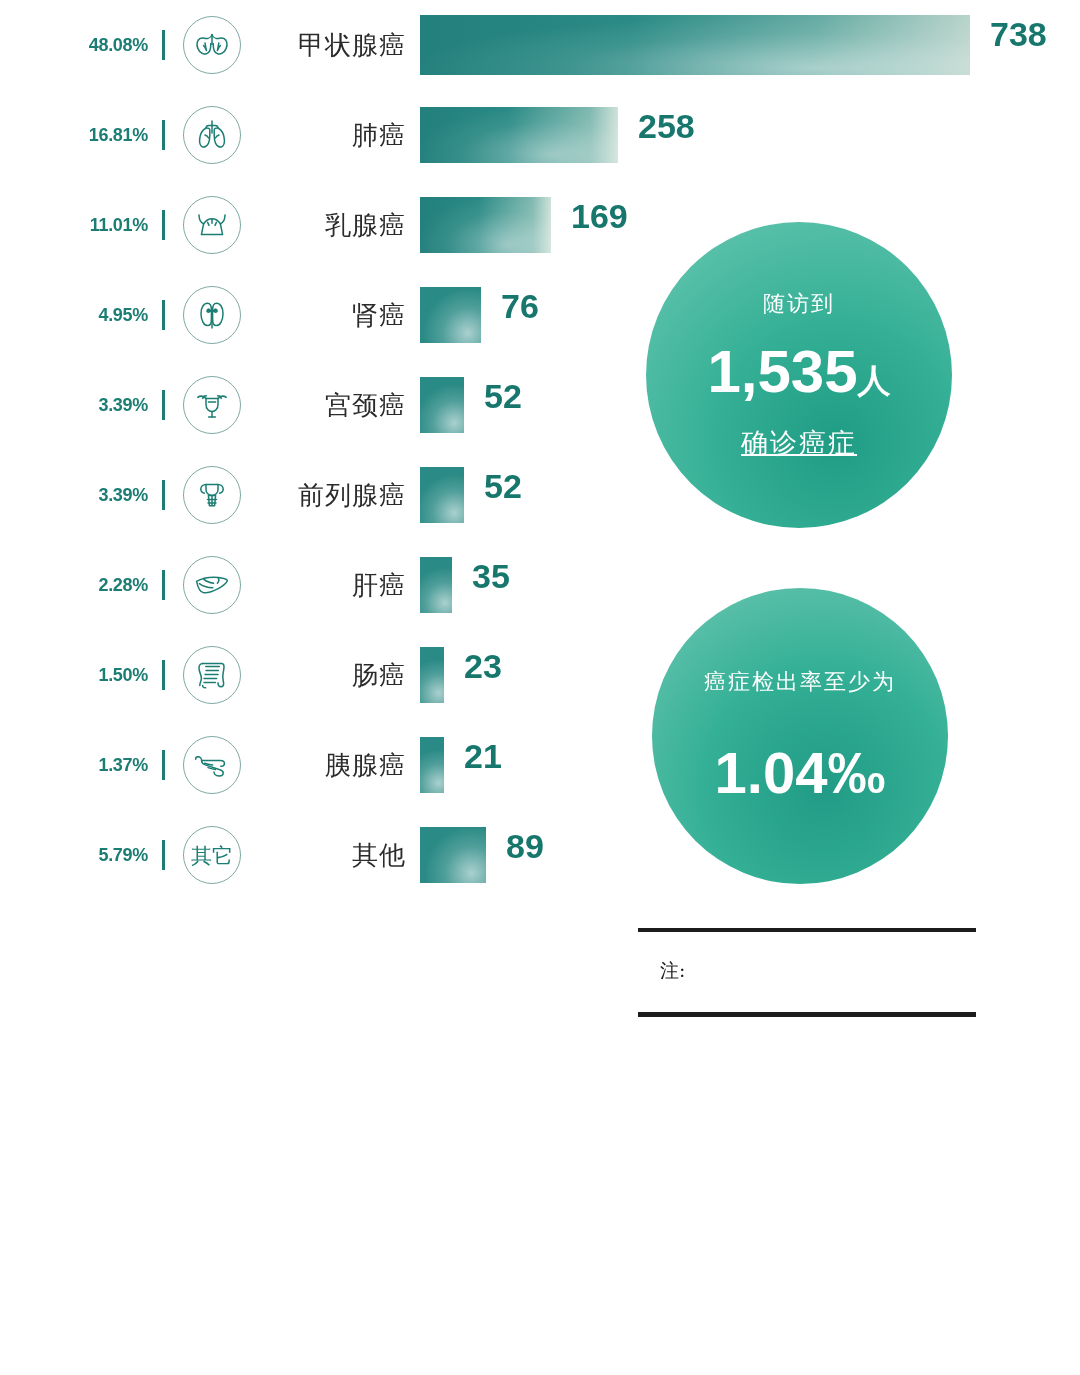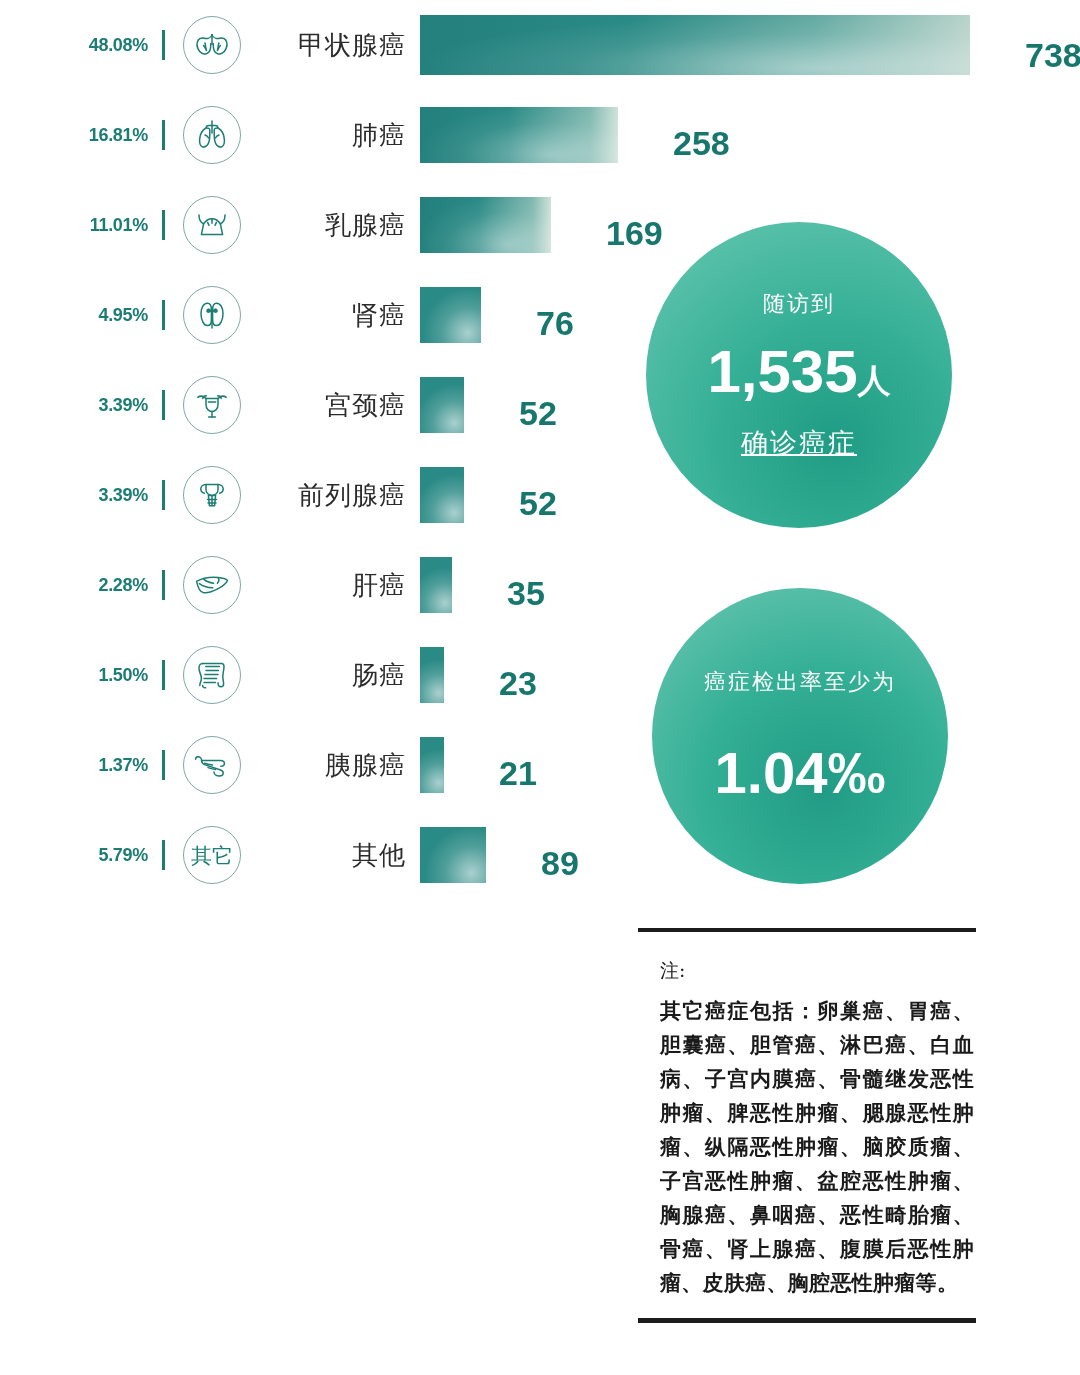--- a/index.html
+++ b/index.html
@@ -68,22 +68,21 @@
     color:#2b2b2b;
     letter-spacing:1px;
     white-space:nowrap;
     padding-left:48px;
   }
 
   .bar-area {
     flex:0 0 auto;
     width:620px;
     display:flex;
-    align-items:flex-end;
-    gap:35px;
+    align-items:flex-start;
   }
 
   .bar {
     height:56px;
     position:relative;
     overflow:hidden;
     background:#2a8a85;
     flex:0 0 auto;
   }
   .bar.tall { height:60px; }
@@ -389,18 +388,17 @@
 
   <div class="bubble" id="bubble-rate">
     <div class="bub-top">癌症检出率至少为</div>
     <div class="bub-big rate">1.04‰</div>
   </div>
 
   <div id="note">
     <div class="note-rule"></div>
     <div class="note-body">
       <div class="note-label">注:</div>
-      <div class="note-text">其它癌症包括：卵巢癌、胃癌、胆囊癌、胆管癌、淋巴癌、白血病、子宫内膜癌、骨髓继发恶性肿瘤、脾恶性肿瘤、腮腺恶性肿瘤、纵隔恶性肿瘤、脑胶质瘤、子宫恶性肿瘤、盆腔恶性肿瘤、胸腺癌、鼻咽癌、恶性畸胎瘤、骨癌、肾上腺癌、腹膜后恶性肿瘤、皮肤癌、胸腔恶性肿瘤等。</div>
     </div>
     <div class="note-rule bottom"></div>
   </div>
 
 </div>
 
 </body></html>

